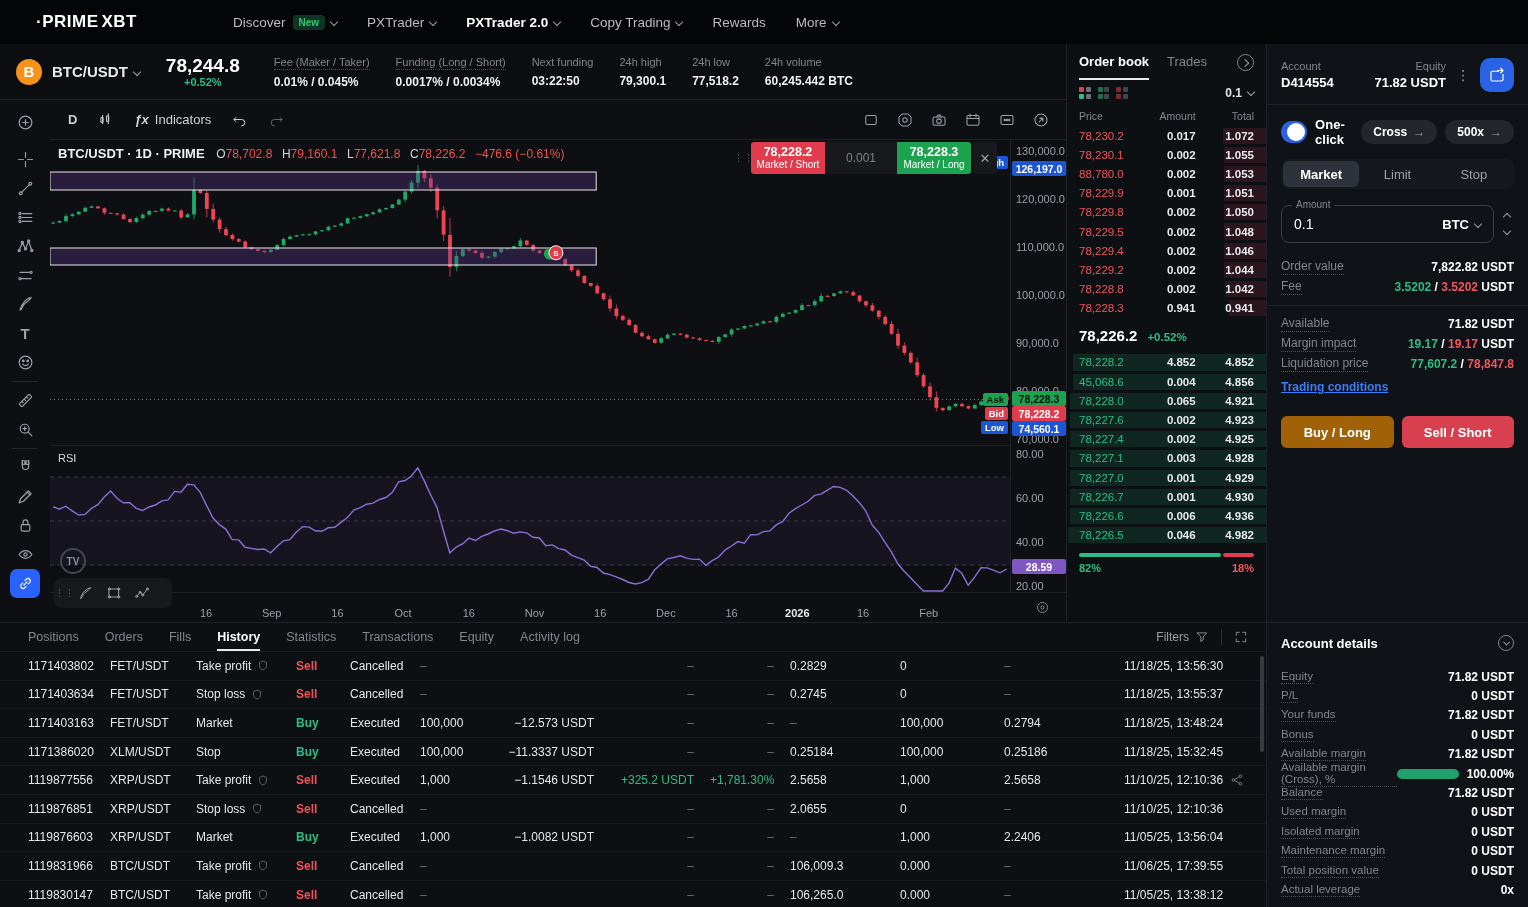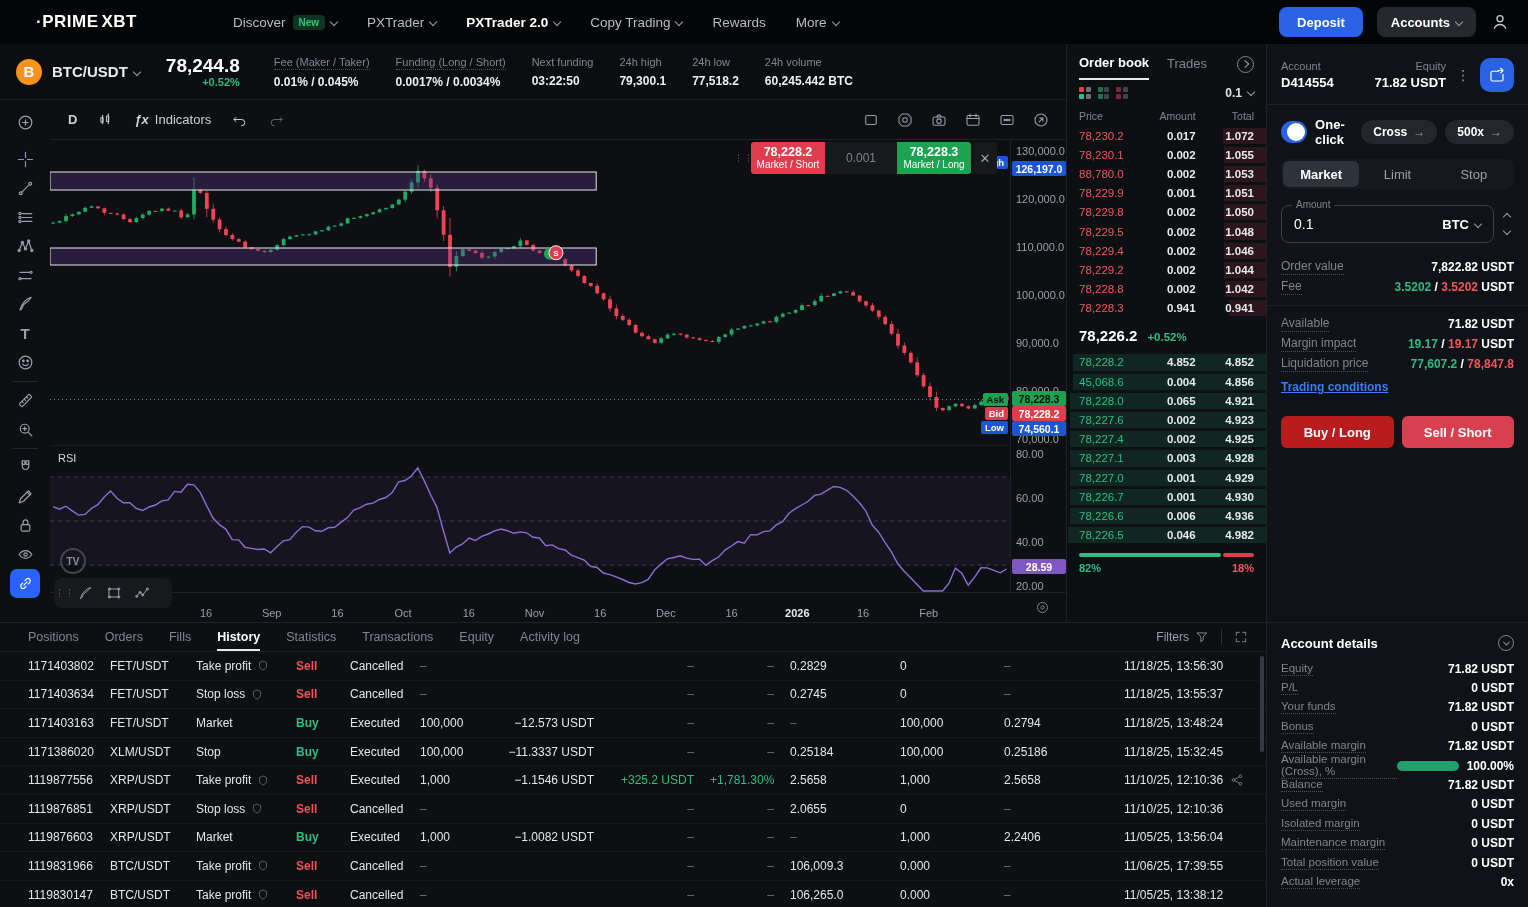--- a/index.html
+++ b/index.html
@@ -30,21 +30,21 @@
                 border-radius:8px;height:30px;padding:0 14px;cursor:pointer;font-family:inherit;
                 display:flex;align-items:center}
   .user-icon{color:#c6cad0}
 
   
   .symbolbar{position:absolute;top:44px;left:0;width:1066px;height:56px;background:#0b0d10;
              border-bottom:1px solid #1e2126;display:flex;align-items:center;padding:0 16px}
   .coin{width:26px;height:26px;border-radius:50%;background:#f7931a;color:#fff;font-weight:bold;
         display:flex;align-items:center;justify-content:center;font-size:15px}
   .symname{font-size:15px;font-weight:bold;margin-left:10px;display:flex;align-items:center}
-  .bigprice{margin-left:26px;text-align:right}
+  .bigprice{margin-left:26px;text-align:center}
   .bigprice .p{font-size:19px;font-weight:bold;color:#fff;line-height:20px}
   .bigprice .c{font-size:11px;color:#2ebd85;font-weight:bold}
   .stats{display:flex;gap:26px;margin-left:34px}
   .stat-label{color:#80868e;font-size:11px;display:inline-block}
   .stat-value{color:#eef0f2;font-weight:bold;font-size:12px;margin-top:5px}
 
   
   .chartpanel{position:absolute;top:100px;left:0;width:1066px;height:522px;background:#0d0f12}
   .lefttools{position:absolute;left:0;top:0;width:50px;height:522px;display:flex;flex-direction:column;
              align-items:center;padding-top:8px}
@@ -107,21 +107,21 @@
   .tvlogo{position:absolute;left:10px;top:448px;width:26px;height:26px;border:2px solid #42474e;
           border-radius:50%;color:#8b9098;font-size:10px;font-weight:bold;display:flex;
           align-items:center;justify-content:center;z-index:6}
   .drawpopup{position:absolute;left:4px;top:478px;width:118px;height:30px;background:#17191d;
              border-radius:8px;display:flex;align-items:center;gap:4px;padding:0 6px;z-index:6}
   .drawpopup .tool{height:24px;width:24px}
 
   
   .orderbook{position:absolute;top:44px;left:1066px;width:200px;height:578px;background:#0d1013;
              border-left:1px solid #1e2126;display:flex;flex-direction:column;padding:10px 0 6px}
-  .ob-tabs{display:flex;align-items:center;padding:0 12px;gap:18px;height:26px}
+  .ob-tabs{display:flex;padding:0 12px;gap:18px;height:26px}
   .ob-tab{font-size:13px;color:#80868e;cursor:pointer;padding-bottom:8px}
   .ob-tab.active{color:#fff;font-weight:bold;border-bottom:2px solid #e8eaed}
   .ob-expand{margin-left:auto;width:17px;height:17px;border:1.2px solid #80868e;border-radius:50%;
              display:flex;align-items:center;justify-content:center;cursor:pointer;margin-bottom:6px}
   .ob-controls{display:flex;align-items:center;padding:6px 12px;gap:7px}
   .ob-mode{display:grid;grid-template-columns:5px 5px;grid-template-rows:5px 5px;gap:1.5px;cursor:pointer;opacity:.55}
   .ob-mode.active{opacity:1}
   .ob-mode i{border-radius:1px}
   .ob-group{margin-left:auto;color:#dfe2e6;font-size:12px;font-weight:bold;cursor:pointer}
   .ob-cols{display:flex;padding:4px 12px;color:#80868e;font-size:10.5px}
@@ -182,21 +182,21 @@
   .tp-stepper .chev{margin:0;cursor:pointer}
   .tp-rows{margin-top:14px}
   .tp-r{display:flex;align-items:center;height:20px;font-size:12px}
   .tp-r .lab{color:#80868e}
   .tp-r .val{margin-left:auto;color:#fff;font-weight:bold}
   .tp-r .gr{color:#2ebd85;font-weight:bold}
   .tp-r .rd{color:#f2565f;font-weight:bold}
   .tp-link{color:#3b7cf7;font-weight:bold;font-size:12px;text-decoration:underline;margin-top:6px;
            display:inline-block;cursor:pointer}
   .tp-btns{display:flex;gap:8px;margin-top:22px}
-  .tp-buy{flex:1;height:32px;background:#b91c1c;border:none;border-radius:6px;color:#fff;font-weight:bold;
+  .tp-buy{flex:1;height:32px;background:#a16207;border:none;border-radius:6px;color:#fff;font-weight:bold;
           font-size:13px;cursor:pointer;font-family:inherit}
   .tp-sell{flex:1;height:32px;background:#d9404f;border:none;border-radius:6px;color:#fff;font-weight:bold;
            font-size:13px;cursor:pointer;font-family:inherit}
 
   
   .bottom{position:absolute;top:622px;left:0;width:1266px;height:285px;background:#0d1013;
           border-top:1px solid #1e2126}
   .h-tabs{display:flex;align-items:center;height:29px;padding-left:28px;gap:26px;border-bottom:1px solid #1a1d21}
   .h-tab{color:#80868e;font-size:12.5px;cursor:pointer;height:100%;display:flex;align-items:center}
   .h-tab.active{color:#fff;font-weight:bold;box-shadow:inset 0 -2px 0 #e8eaed}
@@ -215,21 +215,21 @@
   .h-row .buy{color:#2ebd85;font-weight:bold}
   .h-row .gr{color:#2ebd85}
   .h-row .typewrap{display:flex;align-items:center;gap:6px}
   .h-row .typewrap svg{stroke:#80868e;fill:none;stroke-width:1.3}
   .h-row .share svg{stroke:#9aa0a8;fill:none;stroke-width:1.2}
   .h-scroll{position:absolute;right:2px;top:4px;width:4px;height:96px;background:#363b42;border-radius:2px}
 
   
   .accountpanel{position:absolute;top:622px;left:1266px;width:262px;height:285px;background:#0f1216;
                 border-top:1px solid #1e2126;border-left:1px solid #1e2126;padding:12px 14px}
-  .ad-head{display:flex;align-items:center;margin-bottom:8px}
+  .ad-head{display:flex;align-items:center;margin-bottom:16px}
   .ad-title{color:#fff;font-weight:bold;font-size:13px}
   .ad-chev{margin-left:auto;width:16px;height:16px;border:1.2px solid #80868e;border-radius:50%;
            display:flex;align-items:center;justify-content:center;cursor:pointer}
   .ad-row{display:flex;align-items:center;height:19.4px;font-size:11.5px}
   .ad-row .lab{color:#80868e}
   .ad-row .val{margin-left:auto;color:#fff;font-weight:bold;font-size:12px;display:flex;align-items:center;gap:8px}
   .ad-bar{width:62px;height:10px;border-radius:5px;background:#22a06b}
 </style>
 </head>
 <body>
@@ -257,33 +257,20 @@
           <span class="chev"></span>
         </div>
         <div class="nav-item">
           <span>Rewards</span>
         </div>
         <div class="nav-item">
           <span>More</span>
           <span class="chev"></span>
         </div>
       </div>
-    <div class="topnav-right">
-      <button class="btn-deposit">Deposit</button>
-      <button class="btn-accounts">
-          <span>Accounts</span>
-          <span class="chev"></span>
-        </button>
-      <span class="user-icon">
-        <svg width="20" height="20" viewBox="0 0 24 24" fill="none" stroke="#c6cad0" stroke-width="1.6">
-            <circle cx="12" cy="8" r="3.6"></circle>
-            <path d="M5 20c1.4-3.4 4-5 7-5s5.6 1.6 7 5"></path>
-          </svg>
-      </span>
-    </div>
   </div>
 
   <div class="symbolbar">
     <div class="coin">B</div>
     <div class="symname">
         <span>BTC/USDT</span>
         <span class="chev"></span>
       </div>
     <div class="bigprice">
       <div class="p">78,244.8</div>
@@ -471,20 +458,28 @@
           <span class="ct-icon">
               <svg width="18" height="18" viewBox="0 0 24 24">
                 <circle cx="12" cy="12" r="8"></circle>
                 <path d="M9.5 14.5L14.5 9.5M10.5 9.5h4v4"></path>
               </svg>
             </span>
         </div>
       </div>
 
       <div class="candlewrap">
+        <div class="legend">
+          <span class="t">BTC/USDT · 1D · PRIME</span>
+          <span class="k">O</span><span class="v">78,702.8</span>
+          <span class="k">H</span><span class="v">79,160.1</span>
+          <span class="k">L</span><span class="v">77,621.8</span>
+          <span class="k">C</span><span class="v">78,226.2</span>
+          <span class="v">−476.6 (−0.61%)</span>
+        </div>
         <div class="tradebtns">
           <div class="drag-dots">⋮⋮</div>
           <div class="tb-sell">
             <div class="tb-price">78,228.2</div>
             <div class="tb-sub">Market / Short</div>
           </div>
           <div class="tb-qty">0.001</div>
           <div class="tb-buy">
             <div class="tb-price">78,228.3</div>
             <div class="tb-sub">Market / Long</div>

